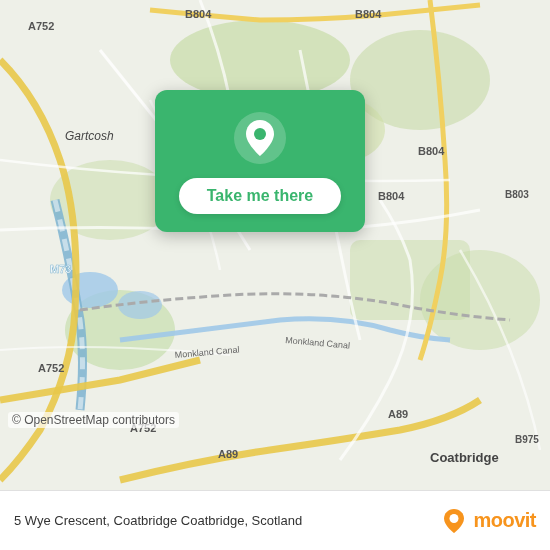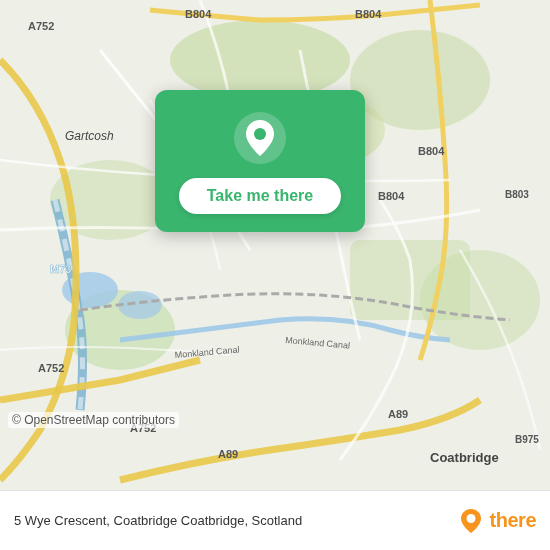--- a/index.html
+++ b/index.html
@@ -190,15 +190,15 @@
 </div>
 
 <div id="bottom-bar">
   <span id="address-text">5 Wye Crescent, Coatbridge Coatbridge, Scotland</span>
   <div id="moovit-logo">
 
     <svg id="moovit-pin" viewBox="0 0 28 28" xmlns="http://www.w3.org/2000/svg">
       <path d="M14 2 C8 2 4 6.5 4 11.5 C4 18.5 14 26 14 26 C14 26 24 18.5 24 11.5 C24 6.5 20 2 14 2Z" fill="#f7941d"></path>
       <circle cx="14" cy="11.5" r="4.5" fill="white"></circle>
     </svg>
-    <span id="moovit-wordmark">there</span>
+    <span id="moovit-wordmark">moovit</span>
   </div>
 </div>
 
 </body></html>

